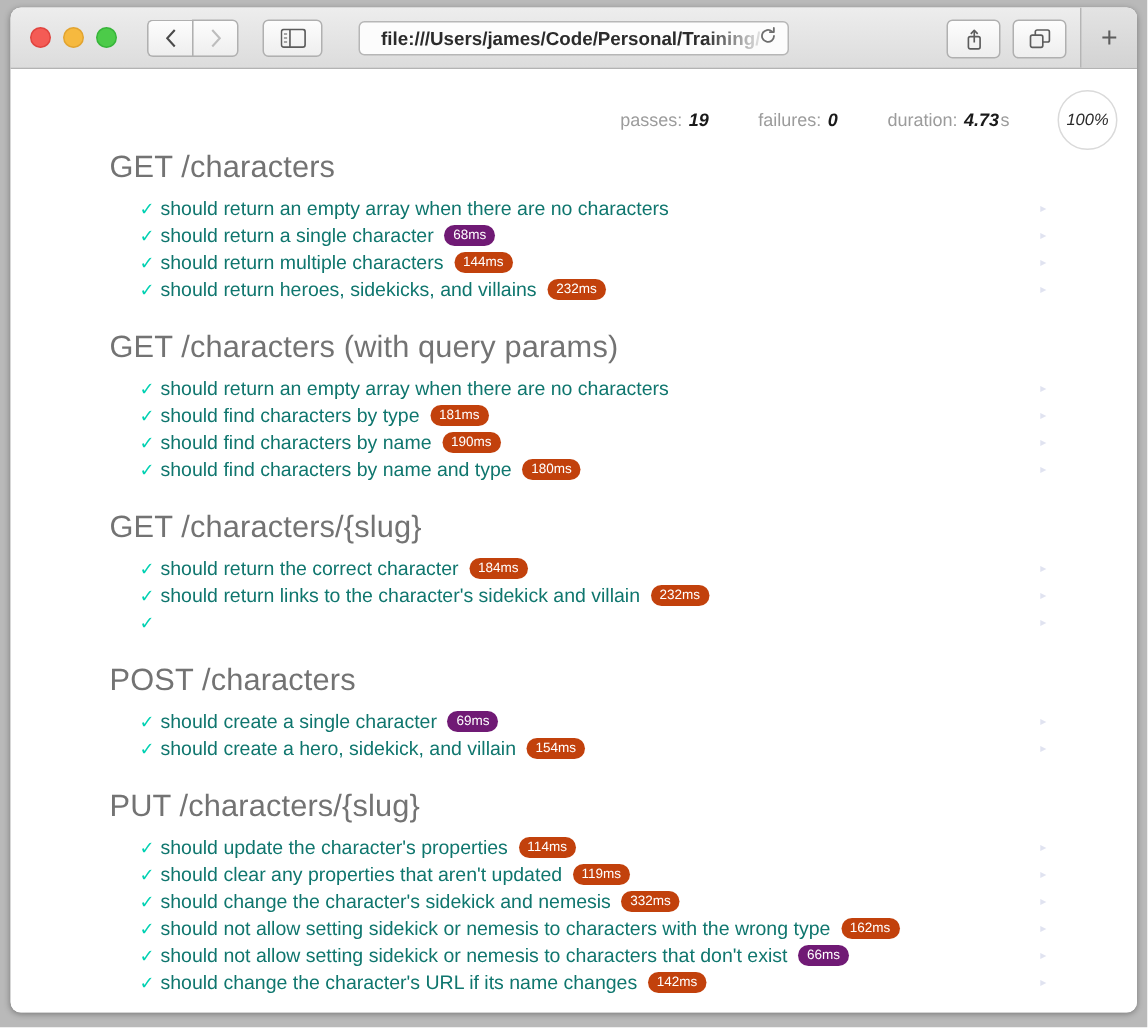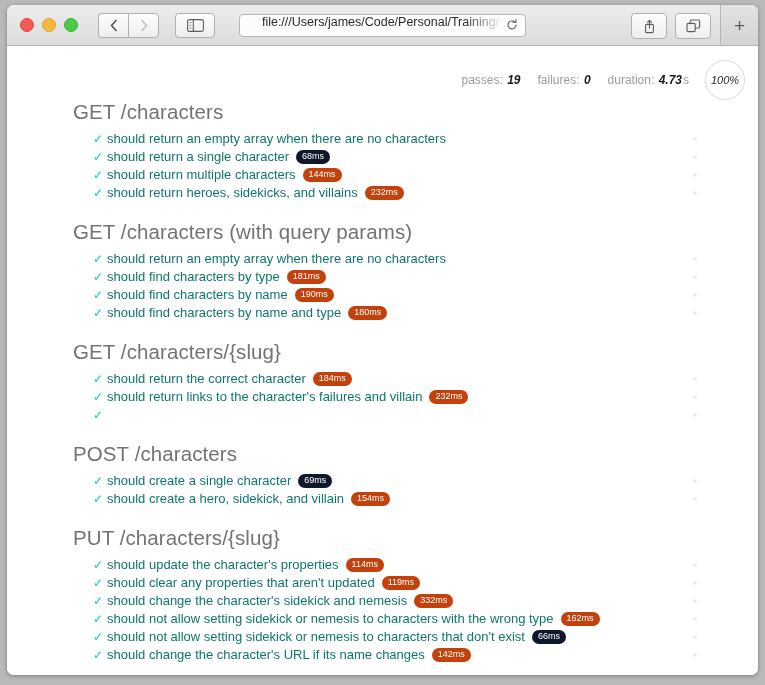--- a/index.html
+++ b/index.html
@@ -100,23 +100,25 @@
     height: 23px;
   }
   .urlbar {
     width: 100%;
     height: 100%;
     box-sizing: border-box;
     background: #fcfcfc;
     border: 1px solid #b6b6b6;
     border-radius: 4px;
     display: flex;
+    align-items: center;
     justify-content: center;
     position: relative;
     overflow: hidden;
+    font-weight: bold;
   }
   .url-text {
     font-size: 12.5px;
     color: #2b2b2b;
     white-space: nowrap;
     -webkit-mask-image: linear-gradient(to right, #000 84%, rgba(0,0,0,0.08) 99%);
     mask-image: linear-gradient(to right, #000 84%, rgba(0,0,0,0.08) 99%);
     padding-right: 4px;
   }
   .reload {
@@ -165,21 +167,21 @@
     overflow: hidden;
   }
 
   
   .stats {
     position: absolute;
     right: 13px;
     top: 14px;
     display: flex;
     align-items: center;
-    gap: 16px;
+    gap: 32px;
     margin-left: 18px;
   }
   .stat {
     font-size: 12px;
     color: #9c9c9c;
     white-space: nowrap;
   }
   .stat em {
     font-style: italic;
     color: #1a1a1a;
@@ -256,21 +258,21 @@
     padding: 1px 6px 2px 6px;
     border-radius: 8px;
     font-size: 9px;
     color: #ffffff;
     line-height: 11px;
     white-space: nowrap;
     position: relative;
     top: 0px;
   }
   .duration.slow   { background: #c2410c; }
-  .duration.medium { background: #0f172a; }
+  .duration.medium { background: #701a75; }
 
   .replay {
     position: absolute;
     right: 48px;
     width: 9px;
     height: 10px;
     opacity: 0.30;
     display: flex;
     align-items: center;
     justify-content: center;
@@ -430,21 +432,21 @@
             <h1 class="suite-title">GET /characters/{slug}</h1>
             <ul class="tests">
               <li class="test">
                 <span class="check">✓</span>
                 <span class="test-name">should return the correct character</span>
                 <span class="duration slow">184ms</span>
                 <span class="replay">▸</span>
               </li>
               <li class="test">
                 <span class="check">✓</span>
-                <span class="test-name">should return links to the character's failures and villain</span>
+                <span class="test-name">should return links to the character's sidekick and villain</span>
                 <span class="duration slow">232ms</span>
                 <span class="replay">▸</span>
               </li>
               <li class="test">
                 <span class="check">✓</span>
                 <span class="replay">▸</span>
               </li>
             </ul>
           </div>
           <div class="suite">

